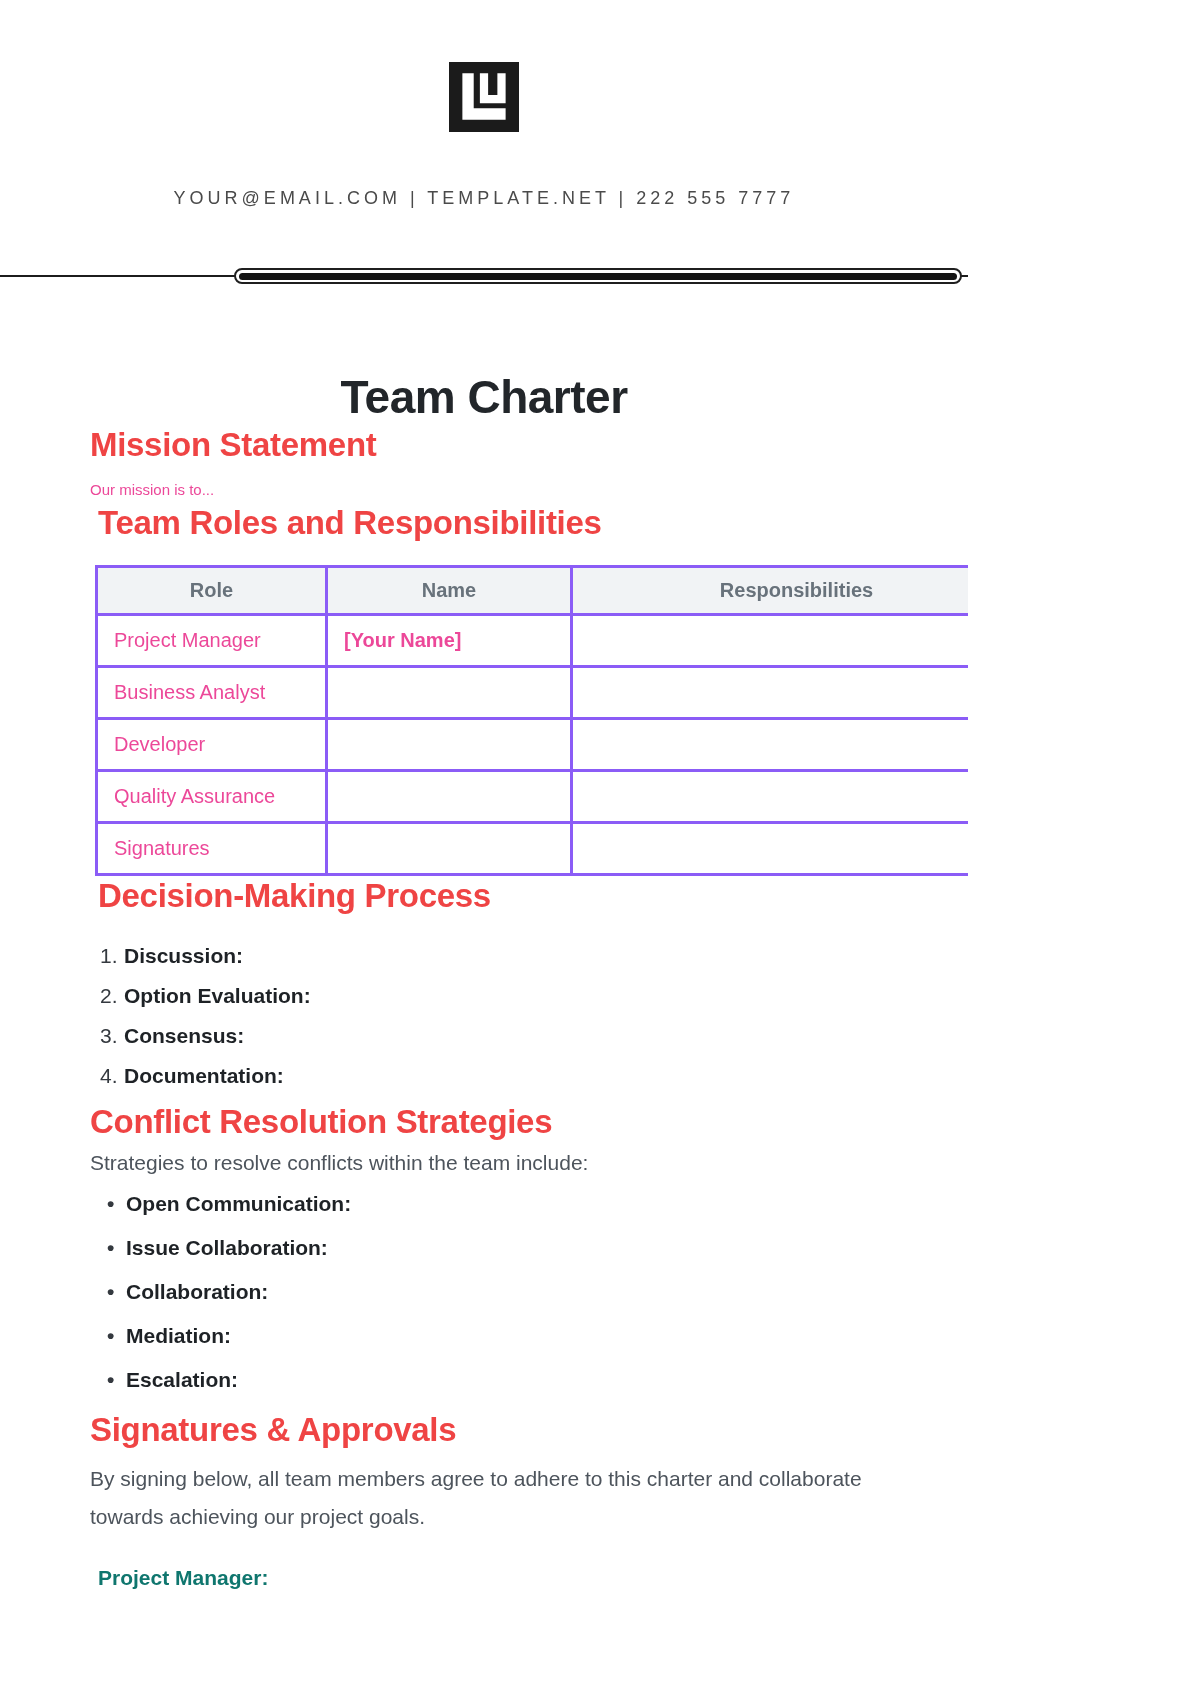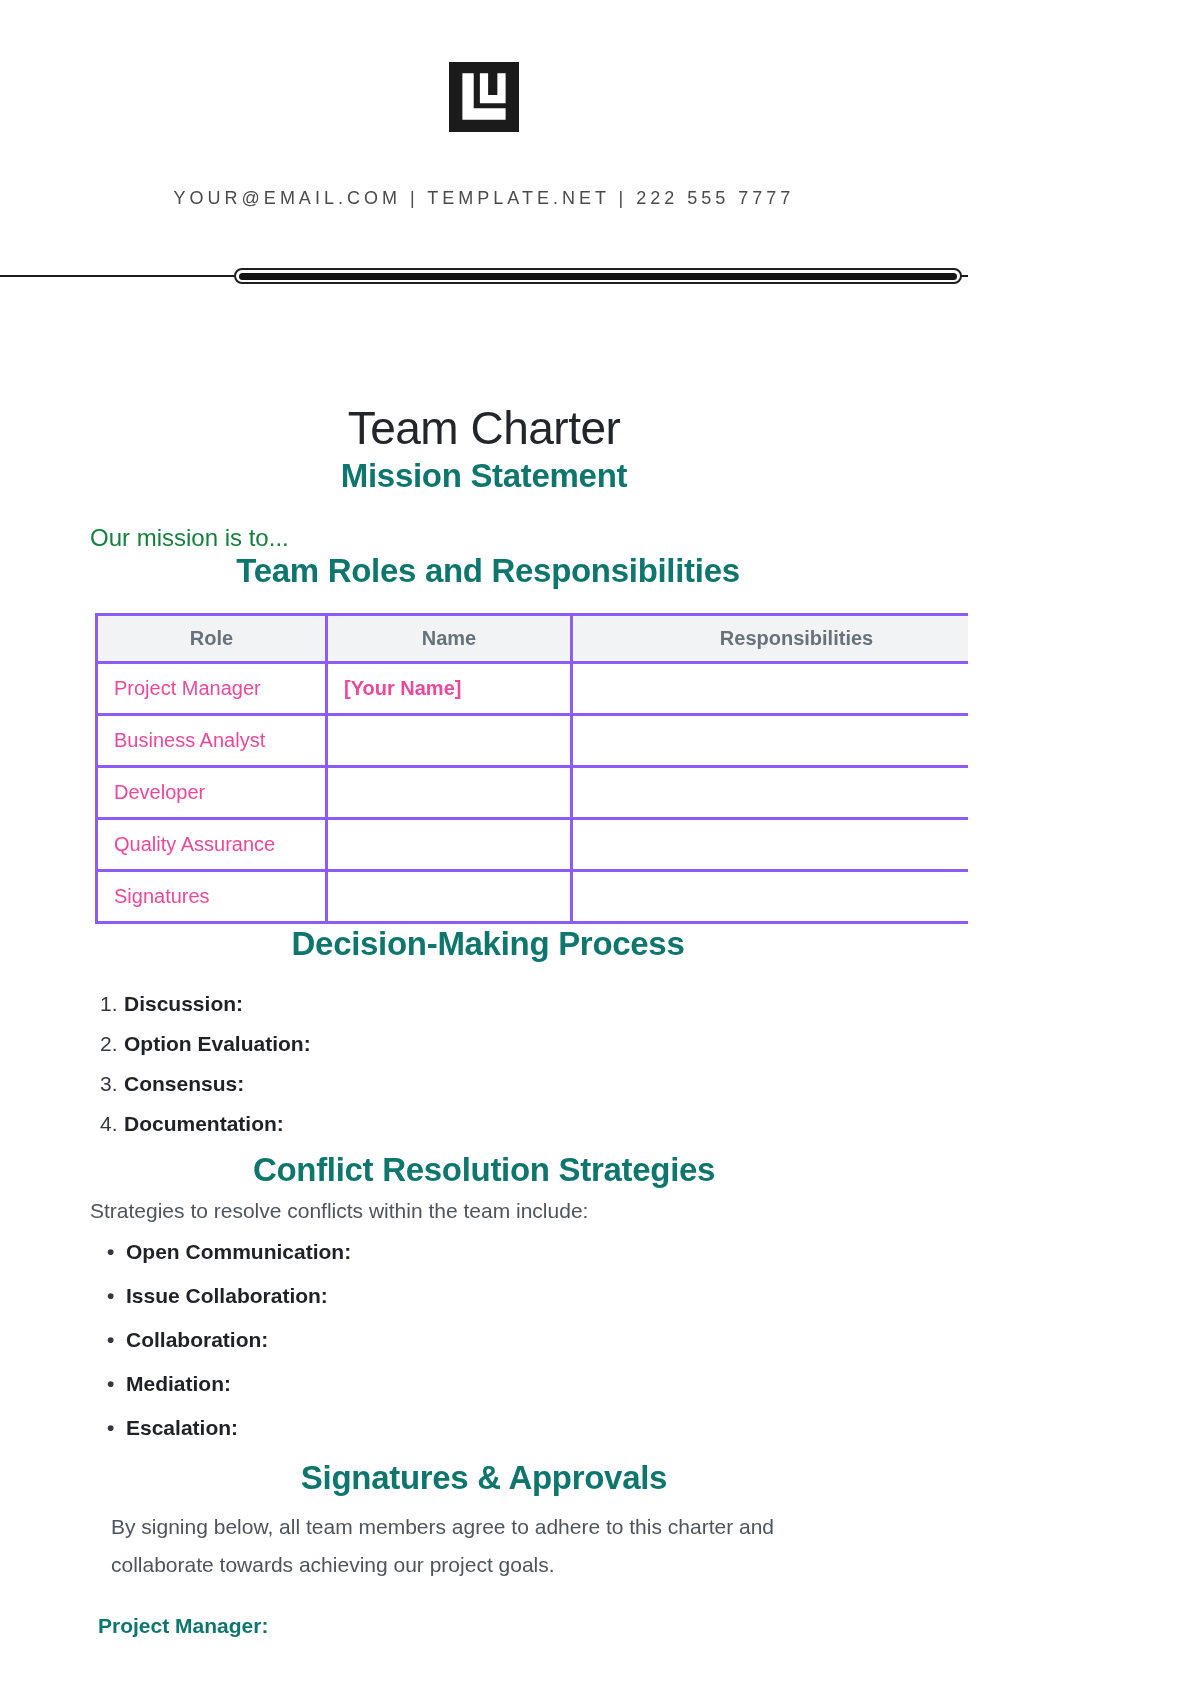--- a/index.html
+++ b/index.html
@@ -15,25 +15,25 @@
   
   .divider-row{position:relative;margin-top:58px;height:16px;}
   .divider-row::before{content:"";position:absolute;left:0;right:0;top:7px;height:2px;background:#1c1c1c;}
   .divider-pill{position:absolute;left:234px;top:0;width:728px;height:16px;box-sizing:border-box;
                 background:#ffffff;border:2px solid #1f1f1f;border-radius:9px;
                 display:flex;align-items:center;padding:0 3px;}
   .divider-pill-bar{height:7px;width:100%;background:#141414;border-radius:4px;}
 
   
   .content{padding:0 90px;}
-  .doc-title{margin-top:116px;text-align:center;font-size:46px;line-height:56px;
-             font-weight:normal;color:#22262a;letter-spacing:-0.5px;}
-  h2.sec{font-size:33px;line-height:40px;font-weight:bold;color:#0f766e;margin:0;letter-spacing:-0.3px;text-align:center;}
+  .doc-title{margin-top:85px;text-align:center;font-size:46px;line-height:56px;
+             font-weight:bold;color:#22262a;letter-spacing:-0.5px;}
+  h2.sec{font-size:33px;line-height:40px;font-weight:bold;color:#ef4444;margin:0;letter-spacing:-0.3px;}
   .h-mission{margin-top:26px;}
-  .p-mission{margin-top:29px;font-size:24px;line-height:26px;color:#15803d;}
+  .p-mission{margin-top:12px;font-size:15px;line-height:26px;color:#ec4899;}
   .h-roles{margin-top:6px;padding-left:8px;}
 
   
   table.roles{border-collapse:collapse;table-layout:fixed;margin-top:22px;margin-left:5px;
               width:925px;}
   table.roles th,table.roles td{border:3px solid #8b5cf6;box-sizing:border-box;}
   table.roles th{height:48px;background:#f1f3f5;color:#68727b;font-size:20px;font-weight:bold;
                  text-align:center;vertical-align:middle;}
   table.roles td{height:52px;font-size:20px;color:#ec4899;text-align:left;vertical-align:middle;
                  padding:0 0 0 16px;background:#ffffff;}
@@ -46,21 +46,21 @@
   ul.conflict li{font-size:21px;line-height:27px;margin-bottom:17px;color:#3f4650;}
   .marker{display:inline-block;color:#34393f;font-weight:400;}
   ol.decision .marker{min-width:24px;}
   ul.conflict .marker{min-width:19px;font-weight:bold;}
   .item-label{font-weight:bold;color:#1e2226;}
 
   .h-conflict{margin-top:36px;}
   .p-strategies{margin-top:8px;margin-bottom:14px;font-size:21px;line-height:26px;color:#4d545c;}
 
   .h-signatures{margin-top:30px;}
-  .p-sign{margin-top:10px;font-size:21px;line-height:38px;color:#4d545c;max-width:940px;margin-left:21px;}
+  .p-sign{margin-top:10px;font-size:21px;line-height:38px;color:#4d545c;max-width:940px;}
   .p-signer{margin-top:28px;padding-left:8px;font-size:21px;line-height:27px;
             font-weight:bold;color:#0f766e;}
 </style>
 </head>
 <body>
 
 <div class="page">
 
   <div class="logo-wrap">
     <span class="logo-box">

